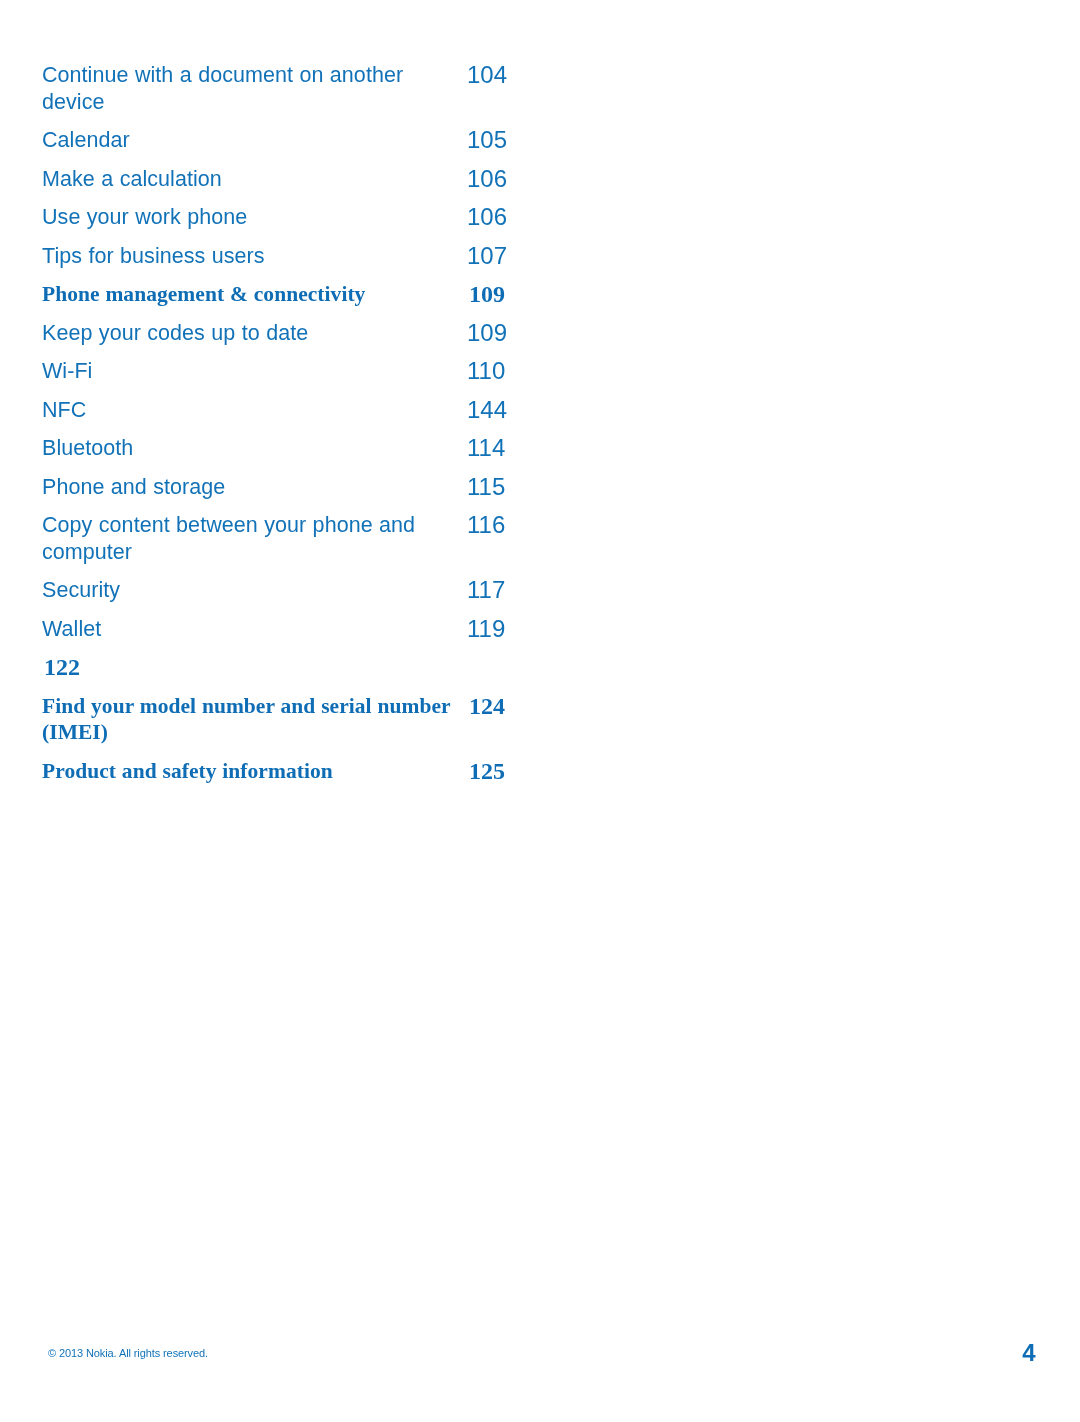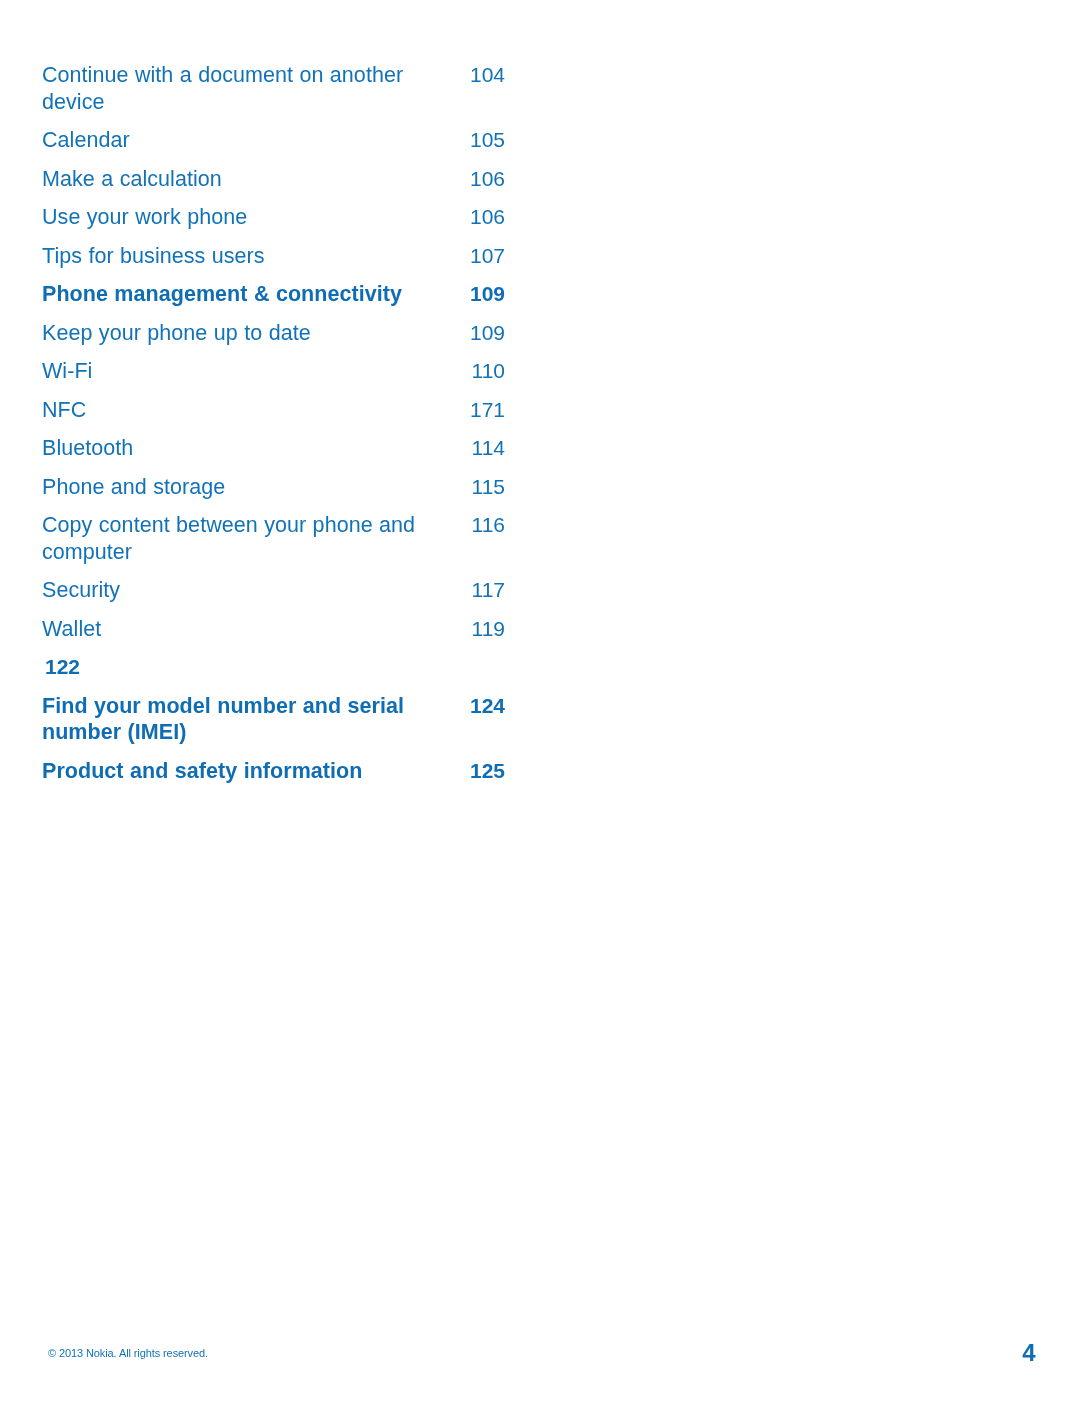--- a/index.html
+++ b/index.html
@@ -41,30 +41,31 @@
     line-height: 26.5px;
     font-weight: 400;
     letter-spacing: 0.05px;
     word-spacing: 0.4px;
   }
   .toc-page {
     flex: 0 0 56px;
     width: 56px;
     text-align: right;
     color: #1272b8;
-    font-size: 21px;
+    font-size: 24px;
     line-height: 26.5px;
     font-weight: 400;
     padding-right: 18px;
     box-sizing: border-box;
   }
   .toc-row.bold .toc-title,
   .toc-row.bold .toc-page {
     font-weight: 700;
     color: #0e6db4;
+    font-family: Liberation Serif, serif;
   }
 
   
   #footer {
     position: absolute;
     left: 0;
     right: 0;
     top: 1337px;
     height: 40px;
   }
@@ -114,30 +115,30 @@
       </div>
       <div class="toc-row">
         <div class="toc-title">Tips for business users</div>
         <div class="toc-page">107</div>
       </div>
       <div class="toc-row bold">
         <div class="toc-title">Phone management &amp; connectivity</div>
         <div class="toc-page">109</div>
       </div>
       <div class="toc-row">
-        <div class="toc-title">Keep your phone up to date</div>
+        <div class="toc-title">Keep your codes up to date</div>
         <div class="toc-page">109</div>
       </div>
       <div class="toc-row">
         <div class="toc-title">Wi-Fi</div>
         <div class="toc-page">110</div>
       </div>
       <div class="toc-row">
         <div class="toc-title">NFC</div>
-        <div class="toc-page">171</div>
+        <div class="toc-page">144</div>
       </div>
       <div class="toc-row">
         <div class="toc-title">Bluetooth</div>
         <div class="toc-page">114</div>
       </div>
       <div class="toc-row">
         <div class="toc-title">Phone and storage</div>
         <div class="toc-page">115</div>
       </div>
       <div class="toc-row">

